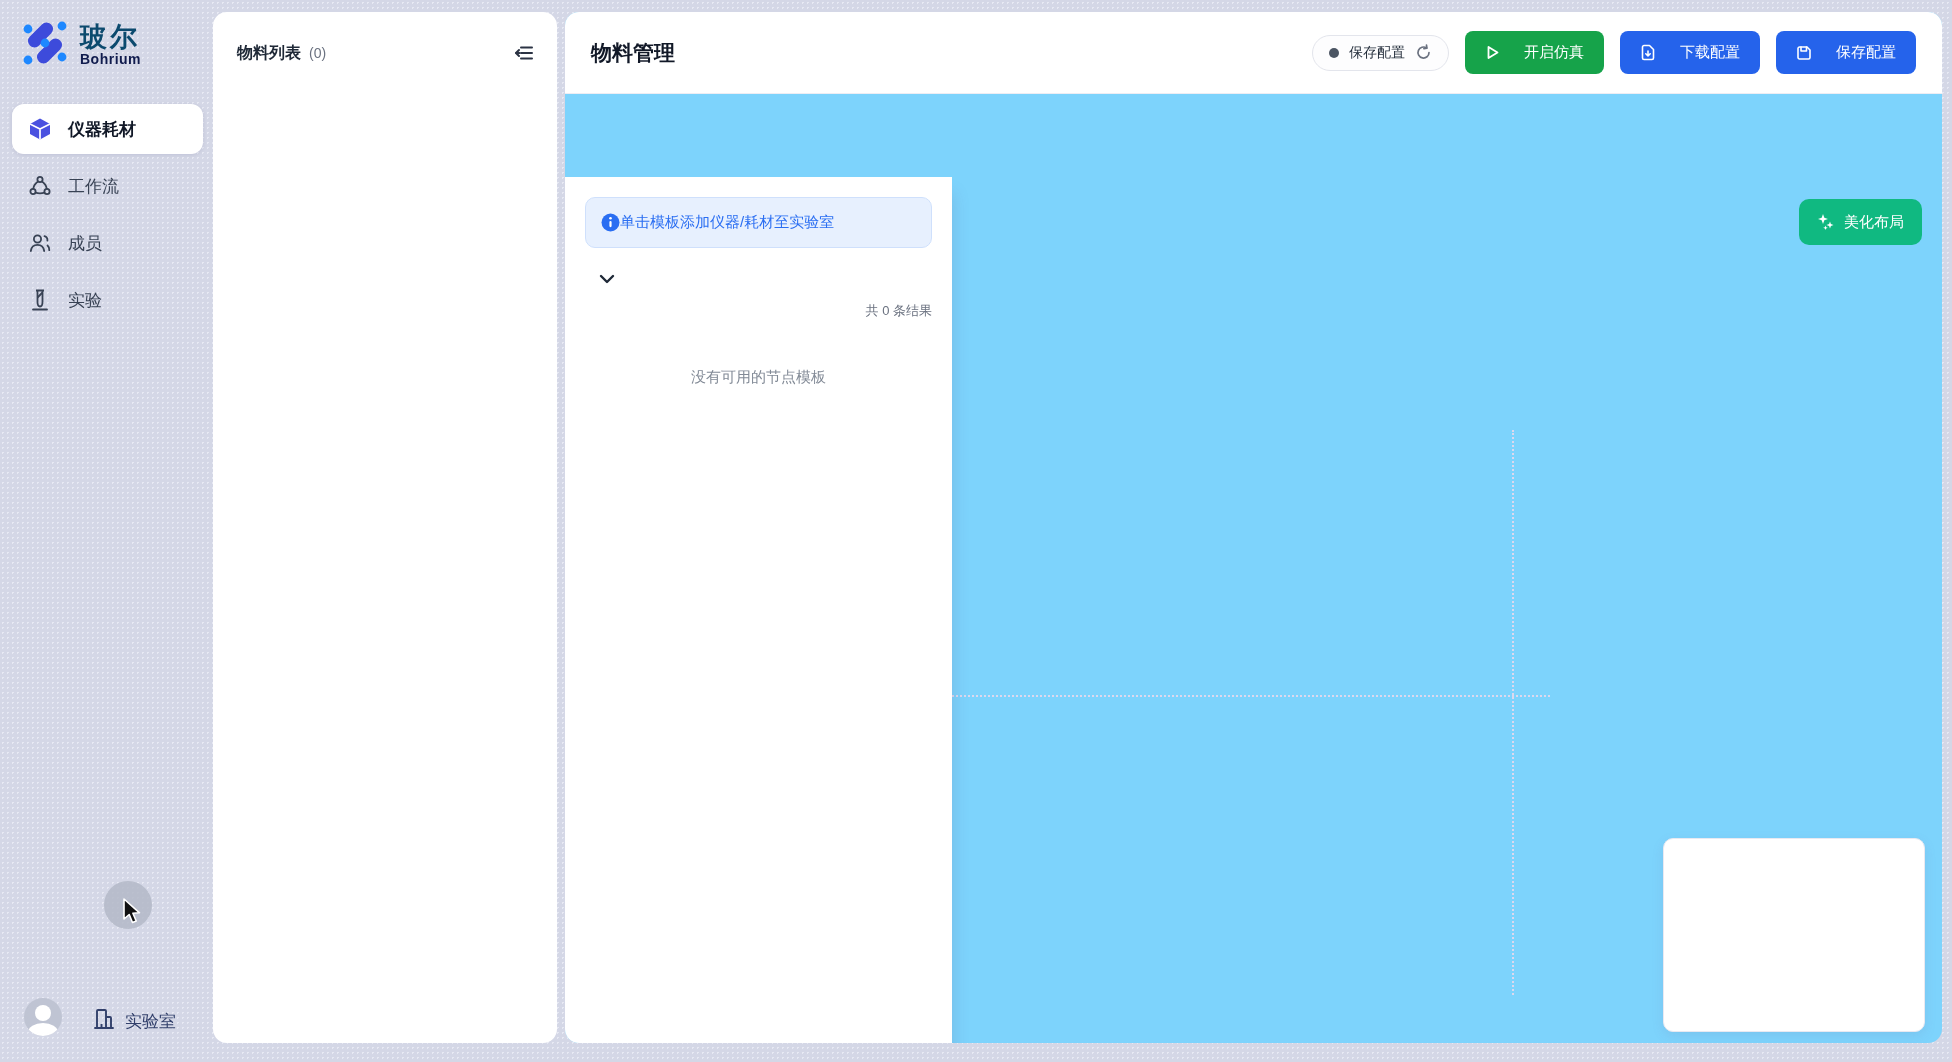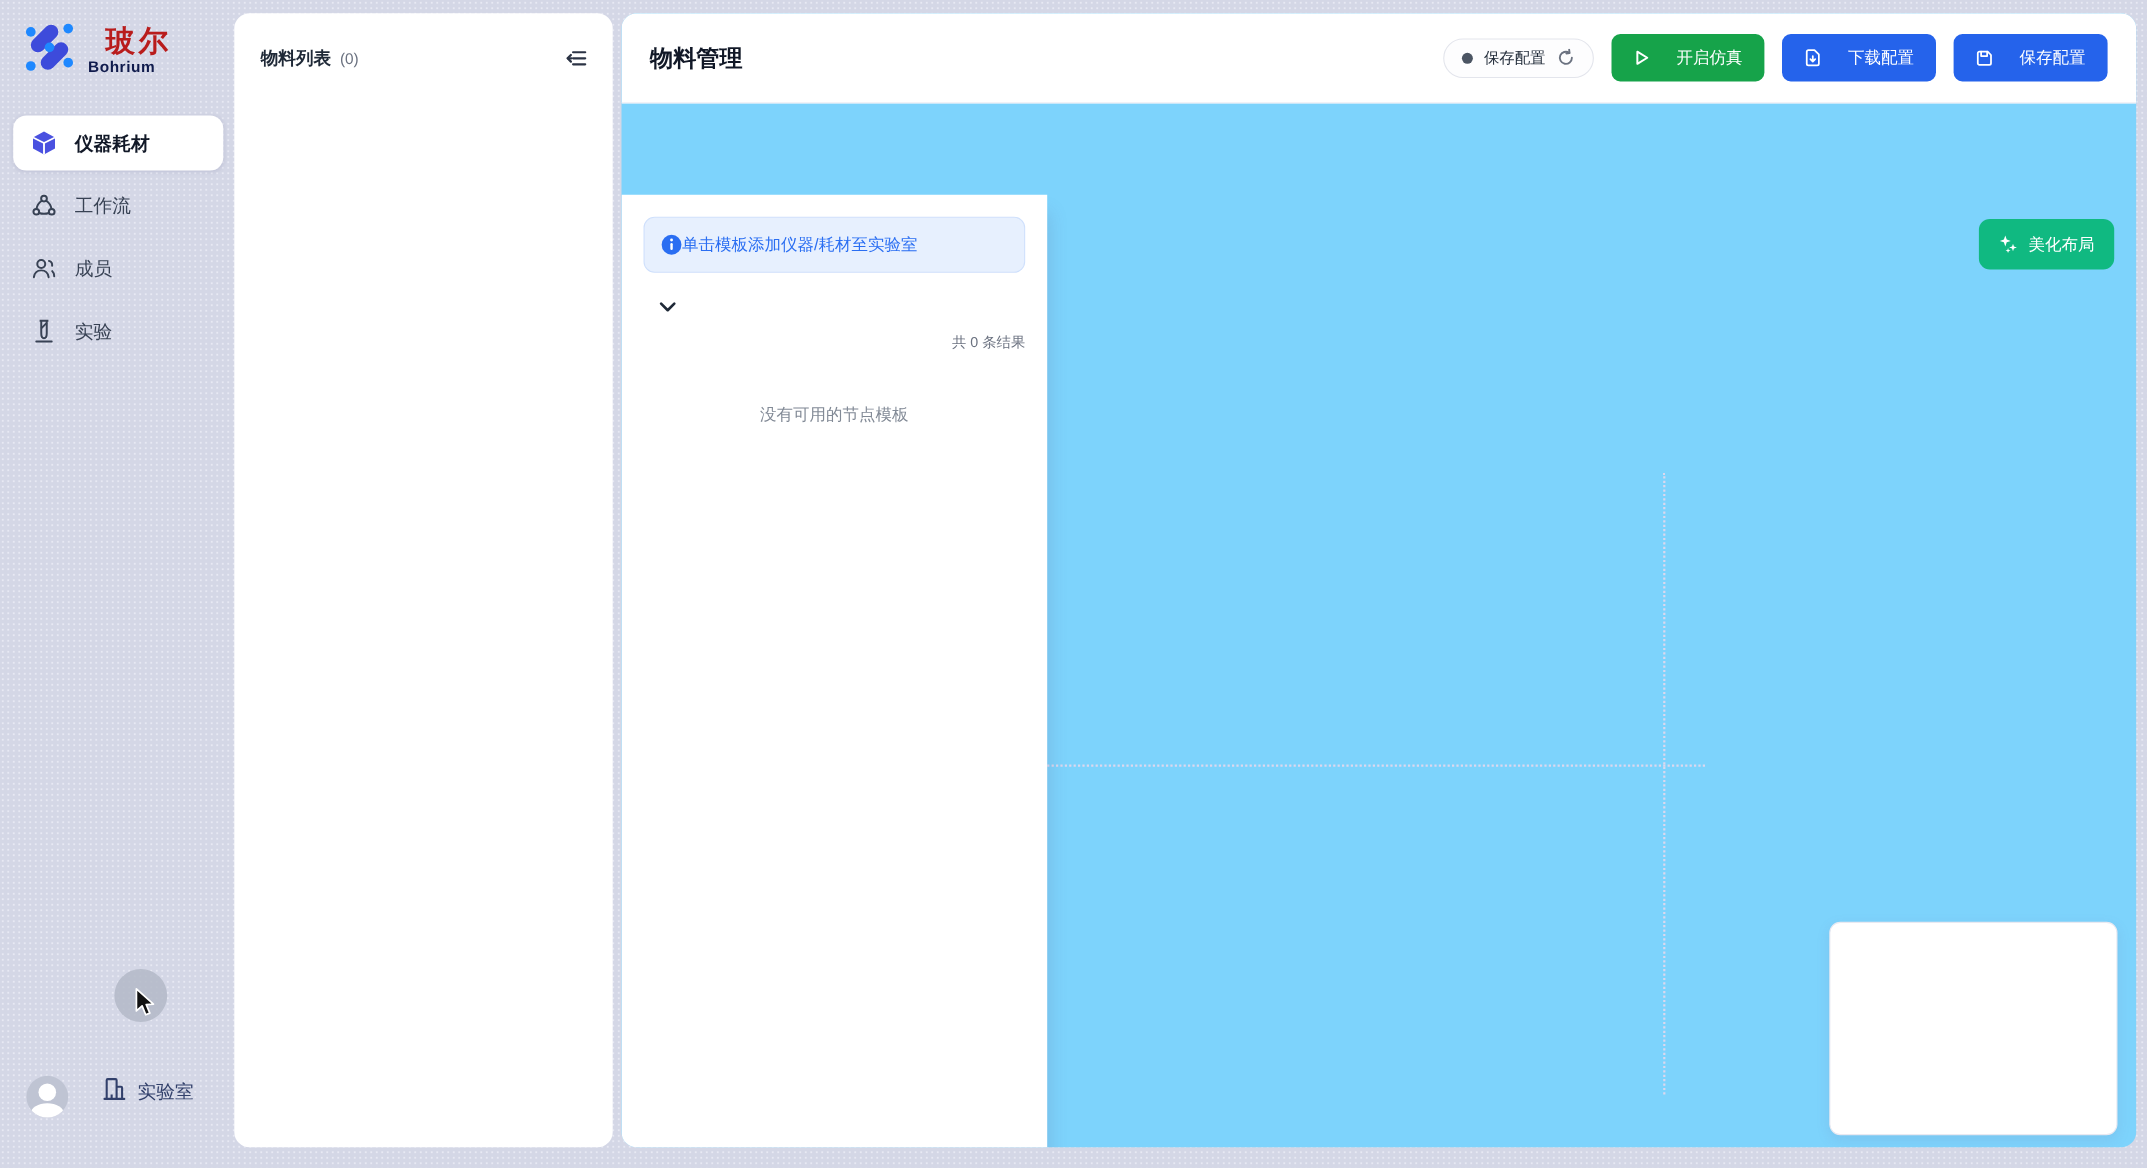--- a/index.html
+++ b/index.html
@@ -10,33 +10,33 @@
     background-image:radial-gradient(#e7e9f3 1px, rgba(0,0,0,0) 1px);
     background-size:5px 5px;
     position:relative;
     color:#1f2937;
   }
   .abs { position:absolute; }
 
   
   .sidebar { left:0; top:0; width:215px; height:1062px; padding:18px 12px; }
   .brand { display:flex; align-items:center; gap:10px; padding-left:8px; }
-  .brand-text .cn { font-size:27px; font-weight:bold; color:#b91c1c; letter-spacing:3px; line-height:1.05;margin-left:16px; }
+  .brand-text .cn { font-size:27px; font-weight:bold; color:#0c4a6e; letter-spacing:3px; line-height:1.05; }
   .brand-text .en { font-size:14px; font-weight:bold; color:#101b4d; letter-spacing:0.5px; }
   .nav { margin-top:32px; display:flex; flex-direction:column; gap:7px; }
   .nav-item {
     display:flex; align-items:center; gap:16px; height:50px; padding:0 16px;
     border-radius:12px; font-size:17px; color:#384254; cursor:pointer;
   }
   .nav-item.active {
     background:#ffffff; color:#111827; font-weight:bold;
     box-shadow:0 1px 4px rgba(70,70,120,0.14);
   }
   .nav-item .nicon { width:24px; height:24px; flex:0 0 24px; display:flex; align-items:center; justify-content:center; }
-  .sidebar-footer { position:absolute; left:24px; bottom:46px; display:flex; align-items:flex-start; gap:14px; }
+  .sidebar-footer { position:absolute; left:24px; bottom:26px; display:flex; align-items:flex-end; gap:14px; }
   .avatar { width:38px; height:38px; border-radius:50%; background:#bfc4d3; overflow:hidden; position:relative; }
   .avatar::before { content:""; position:absolute; left:11px; top:7px; width:16px; height:16px; border-radius:50%; background:#fff; }
   .avatar::after  { content:""; position:absolute; left:4px; top:25px; width:30px; height:18px; border-radius:50%; background:#fff; }
   .lab-entry { display:flex; align-items:center; gap:9px; margin-left:16px; font-size:17px; color:#32406b; }
 
   
   .list-panel {
     left:213px; top:12px; width:344px; height:1031px;
     background:#fff; border-radius:14px;
   }

